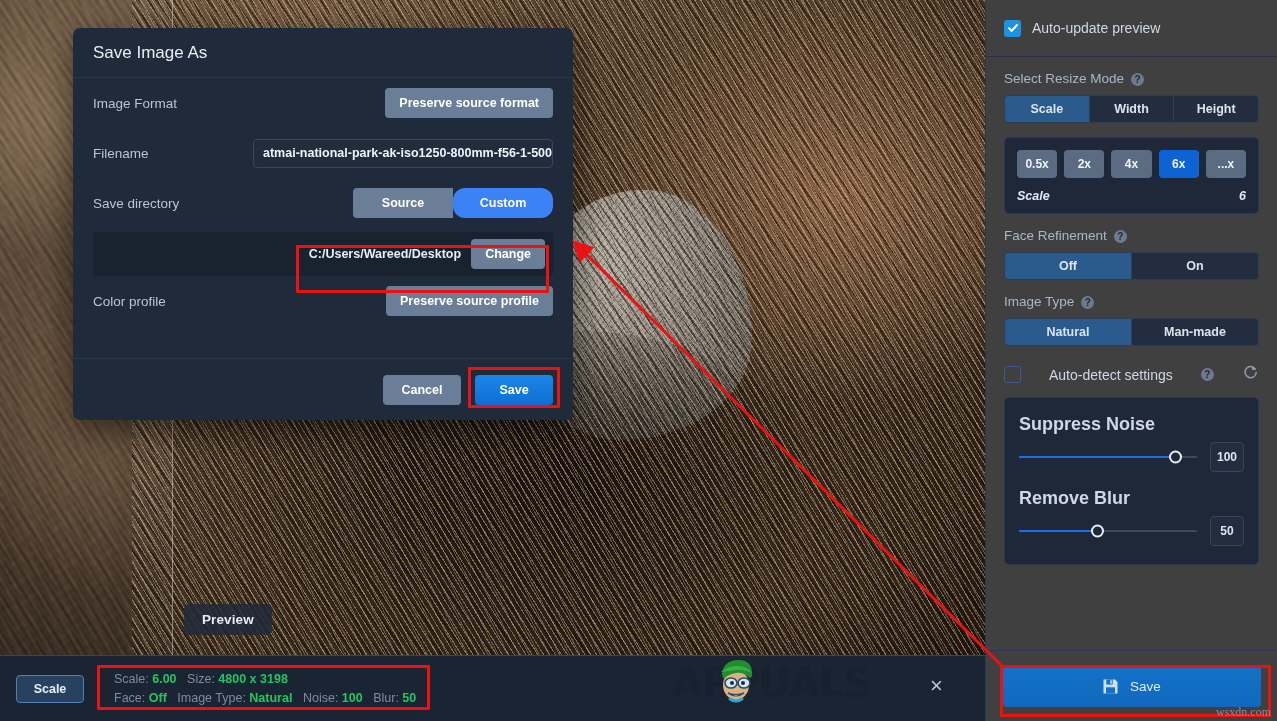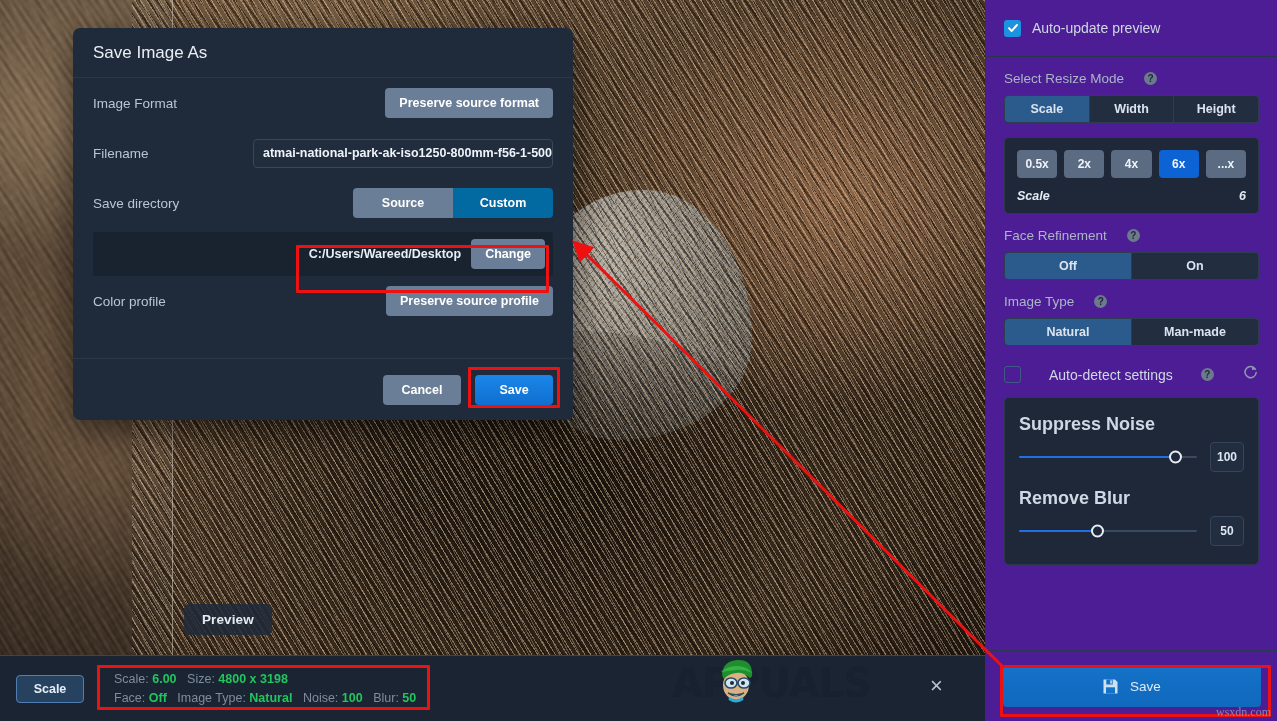--- a/index.html
+++ b/index.html
@@ -91,41 +91,41 @@
     position: absolute; left: 184px; top: 604px;
     padding: 8px 18px; border-radius: 5px;
     background: rgba(32,42,58,0.86);
     color: #e7ecf3; font-size: 13.5px; font-weight: 700;
     letter-spacing: .1px;
   }
 
   
   .sidebar {
     position: absolute; right: 0; top: 0; width: 292px; height: 721px;
-    background: #4c1d95;
+    background: #404040;
     border-left: 1px solid #2c384c;
   }
   .sb-row-check {
     height: 57px; display: flex; align-items: center; gap: 11px;
     padding: 0 18px; border-bottom: 1px solid #2a3purple;
     border-bottom: 1px solid #2a3446;
   }
   .cb {
     width: 17px; height: 17px; border-radius: 3px;
     display: flex; align-items: center; justify-content: center;
     flex: 0 0 auto;
   }
   .cb.on { background: #1b93e0; }
   .cb.off { background: transparent; border: 1.5px solid #3f5b86; }
   .cb svg { display: block; }
   .cb-label { color: #cfd8e4; font-size: 14px; }
 
   .sb-sec { padding: 14px 18px 0 18px; }
   .sb-head {
-    display: flex; align-items: center; gap: 20px;
+    display: flex; align-items: flex-end; gap: 7px;
     color: #aab6c6; font-size: 13.5px; margin-bottom: 9px;
   }
   .qmark {
     width: 13px; height: 13px; border-radius: 50%;
     background: #6d7a8d; color: #1c2535;
     font-size: 10px; font-weight: 700; line-height: 13px; text-align: center;
     flex: 0 0 auto;
   }
 
   .seg {
@@ -272,21 +272,21 @@
     overflow: hidden; white-space: nowrap;
   }
   .seg2 {
     display: flex; height: 30px; border-radius: 4px; overflow: hidden;
     width: 200px;
   }
   .seg2 > div {
     flex: 1; display: flex; align-items: center; justify-content: center;
     font-size: 12.5px; font-weight: 700; color: #ffffff; background: #6b7e97;
   }
-  .seg2 > div.active { background: #0369a1; }
+  .seg2 > div.active { background: #3b82f6; border-radius: 12px; }
 
   .dirbar {
     height: 44px; background: #1a2troph;
     background: #19222f; border-radius: 3px;
     display: flex; align-items: center; justify-content: flex-end;
     padding-right: 8px; gap: 10px; margin-top: 4px;
   }
   .dirtext { color: #e8eef6; font-size: 12.5px; font-weight: 700; }
 
   .modal-foot {

